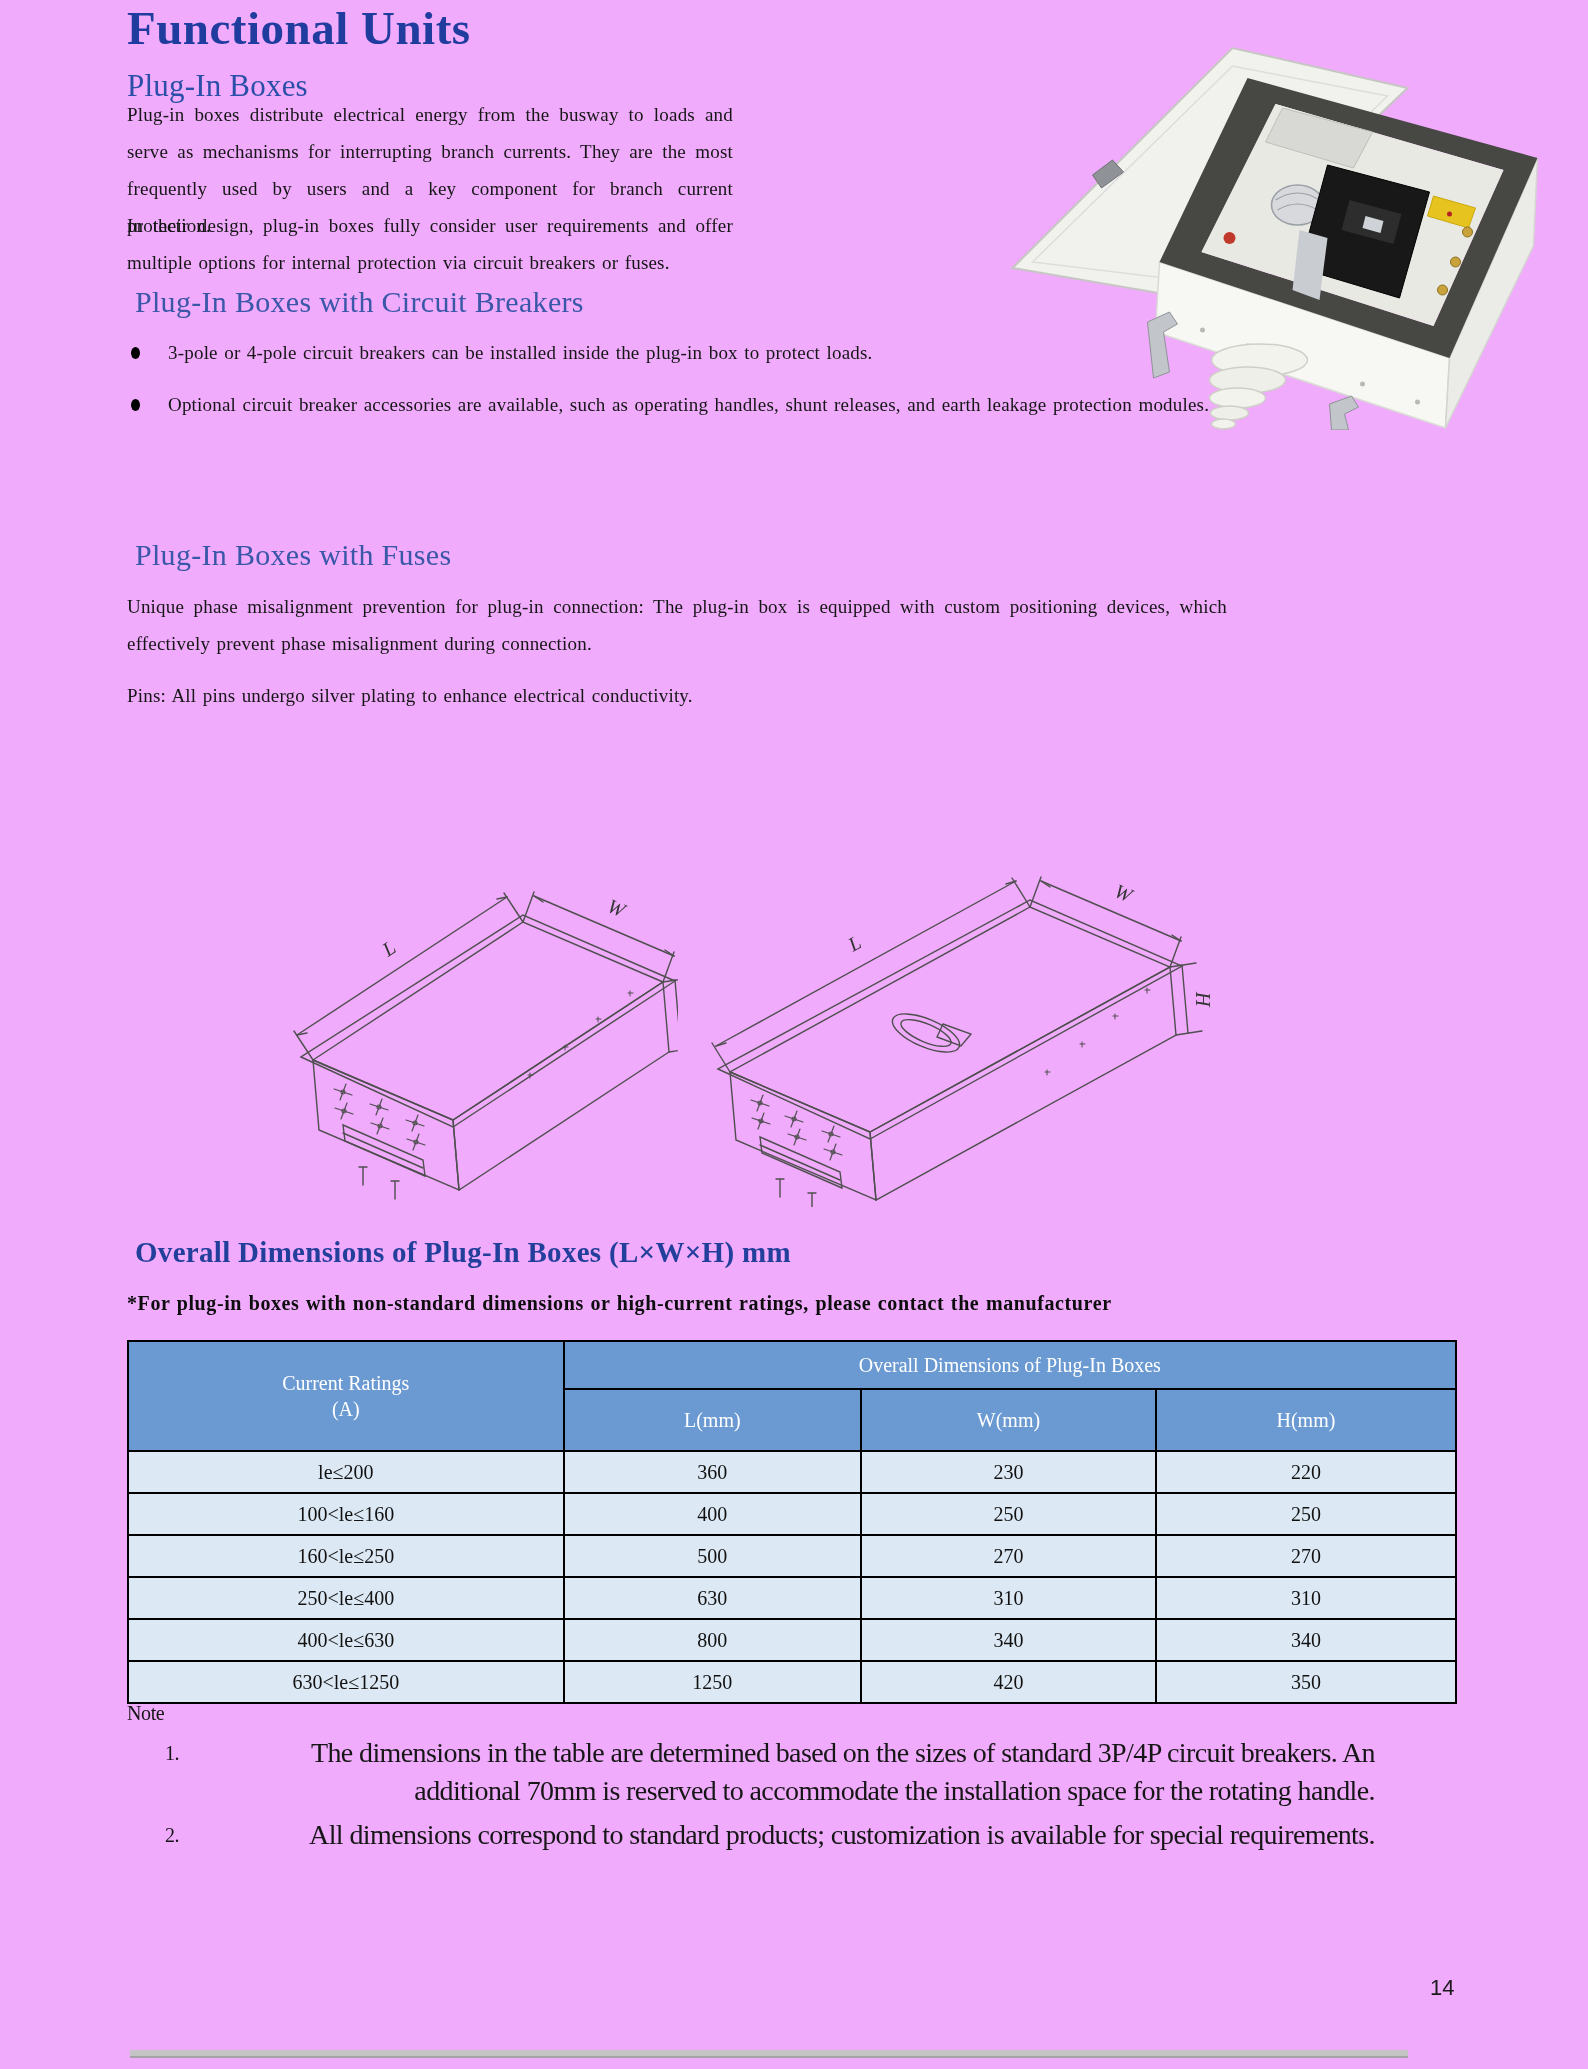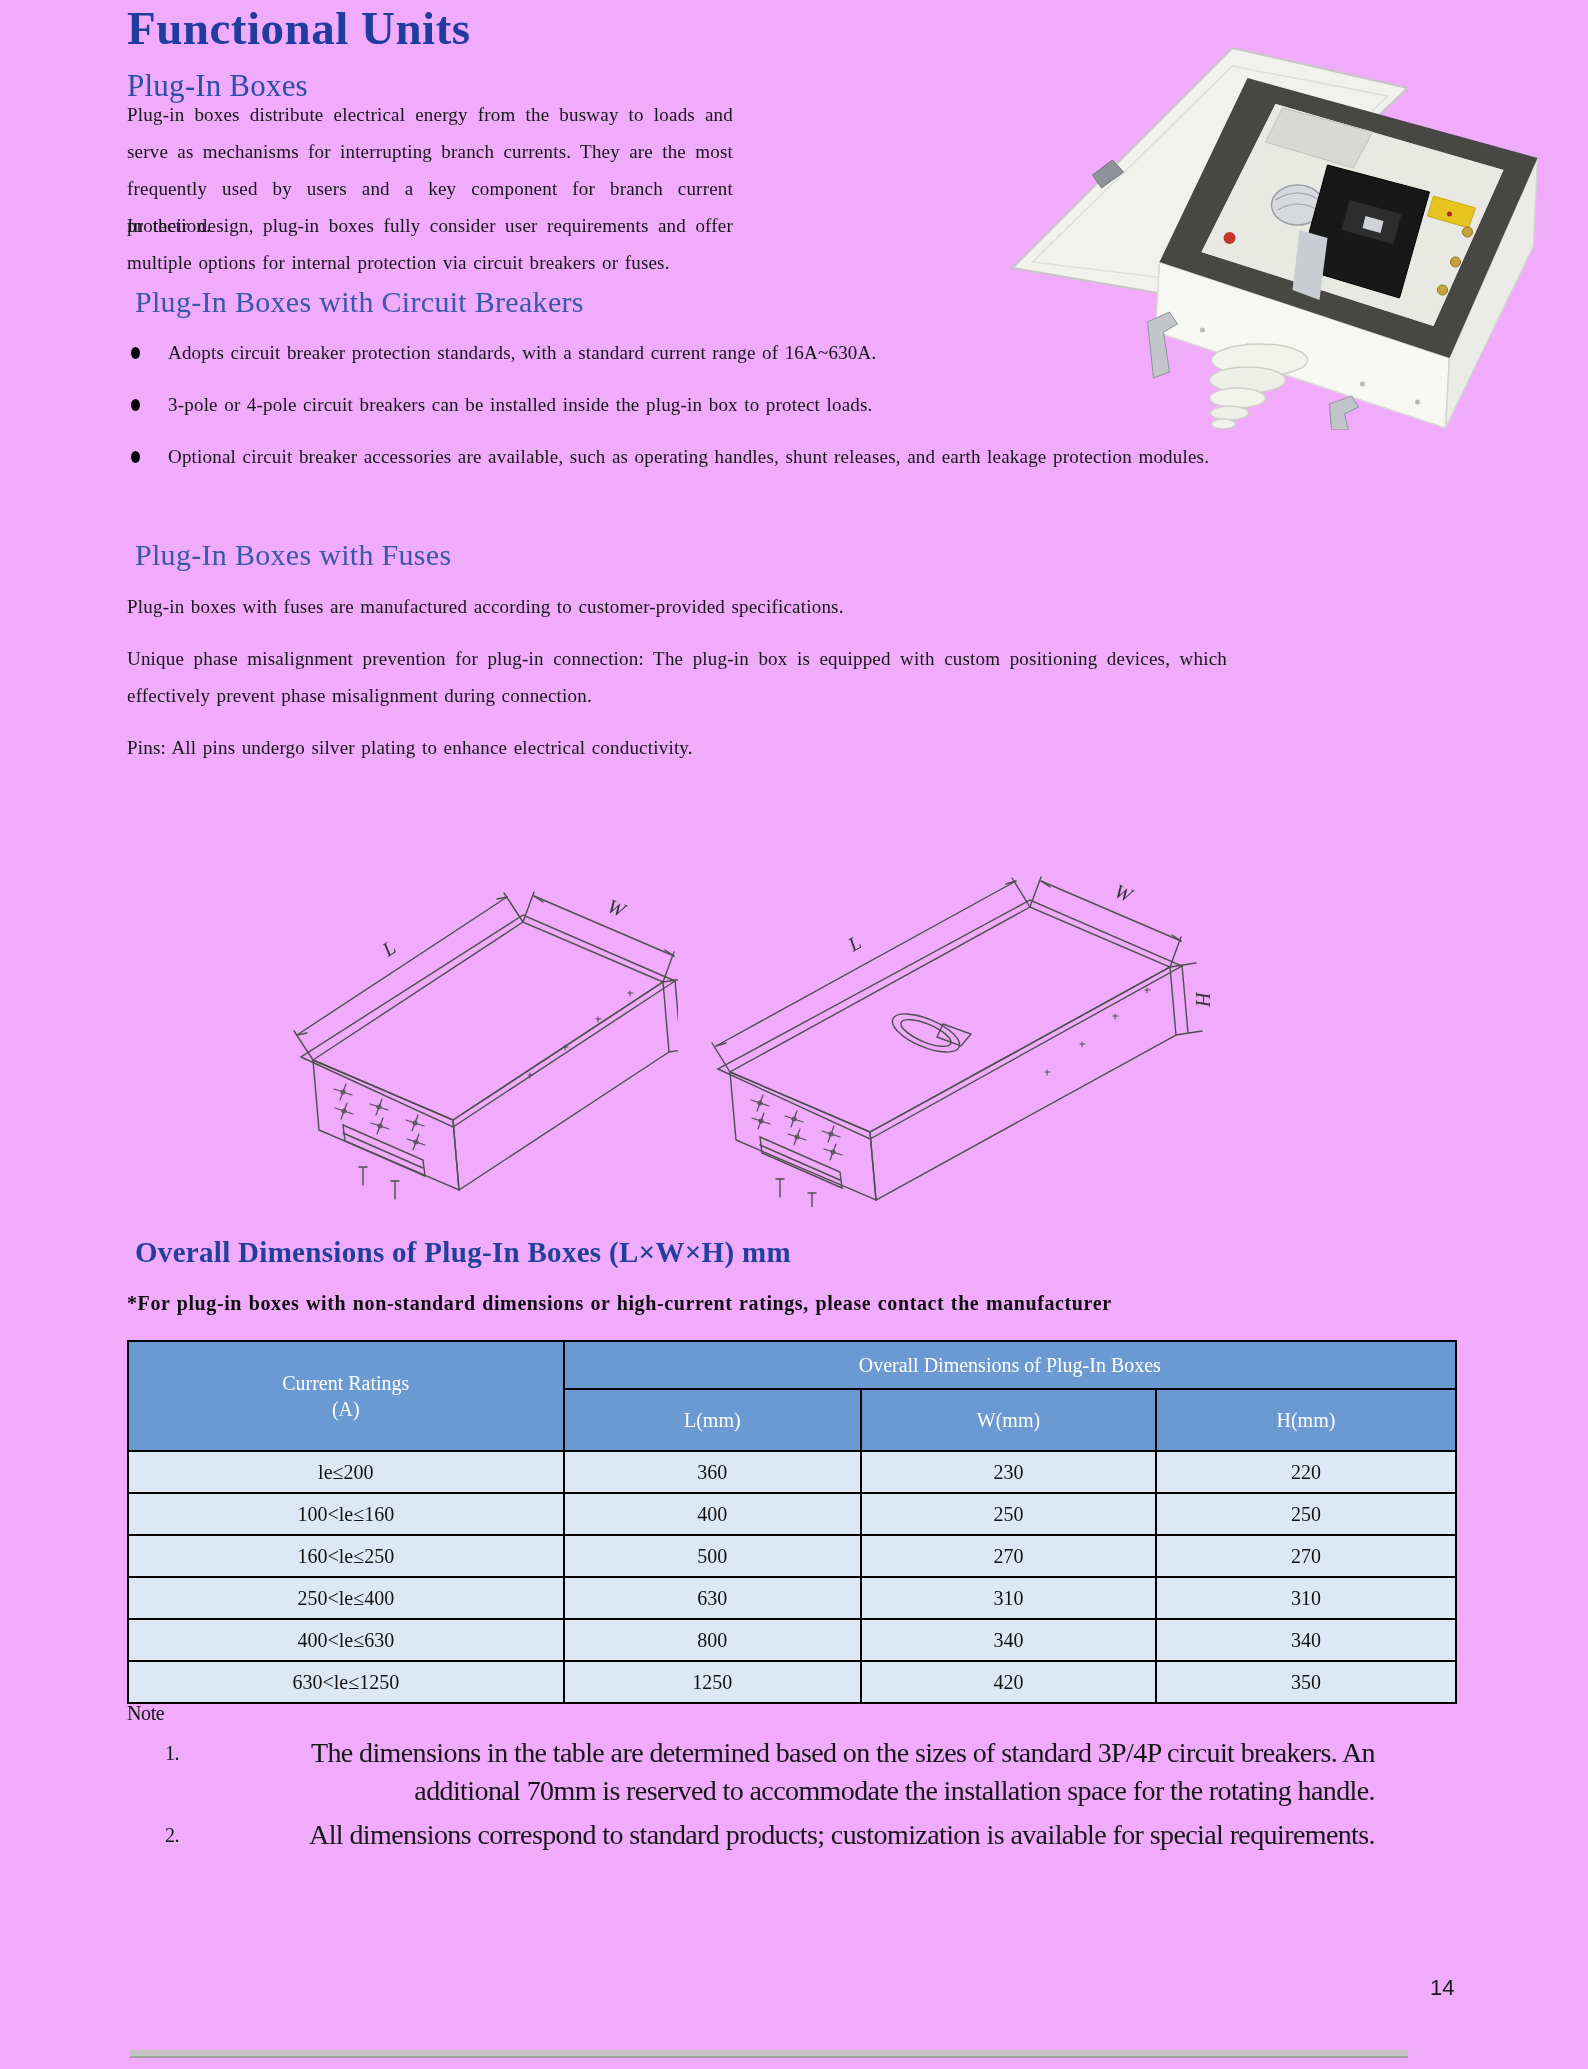--- a/index.html
+++ b/index.html
@@ -137,36 +137,31 @@
       <path d="M150,322 l22,-10 l8,12 l-14,8 l6,40 l-16,6 z" fill="#c2c6cb" stroke="#8e9398" stroke-width="1"></path>
       <path d="M332,404 l22,-8 l7,11 l-14,7 l4,16 l-17,0 z" fill="#c2c6cb" stroke="#8e9398" stroke-width="1"></path>
     </svg>
   </div>
 
   <div class="abs section-heading h-breakers">Plug-In Boxes with Circuit Breakers</div>
 
   <div class="abs bullet-list">
     <div class="bullet-item">
       <span class="bullet-dot"></span>
-      <span class="bullet-text">Adopts circuit breaker protection standards, with a standard current range of 16A~630A.</span>
-    </div>
-    <div class="bullet-item">
-      <span class="bullet-dot"></span>
       <span class="bullet-text">3-pole or 4-pole circuit breakers can be installed inside the plug-in box to protect loads.</span>
     </div>
     <div class="bullet-item">
       <span class="bullet-dot"></span>
       <span class="bullet-text">Optional circuit breaker accessories are available, such as operating handles, shunt releases, and earth leakage protection modules.</span>
     </div>
   </div>
 
   <div class="abs section-heading h-fuses">Plug-In Boxes with Fuses</div>
 
   <div class="abs fuses-block">
-    <div class="fuses-para">Plug-in boxes with fuses are manufactured according to customer-provided specifications.</div>
     <div class="fuses-para">Unique phase misalignment prevention for plug-in connection: The plug-in box is equipped with custom positioning devices, which effectively prevent phase misalignment during connection.</div>
     <div class="fuses-para">Pins: All pins undergo silver plating to enhance electrical conductivity.</div>
   </div>
 
   <div class="drawing d-left">
     <svg width="450" height="430" viewBox="0 0 450 430" fill="none" stroke="#4f4f4f" stroke-width="1.4" stroke-linecap="round">
       <polygon points="73,282 225,352 447,206 295,140"></polygon>
       <polygon points="85,285 225,345 435,207 295,147"></polygon>
       <polygon points="85,285 225,345 231,415 91,355"></polygon>
       <polygon points="225,345 435,207 441,277 231,415"></polygon>

